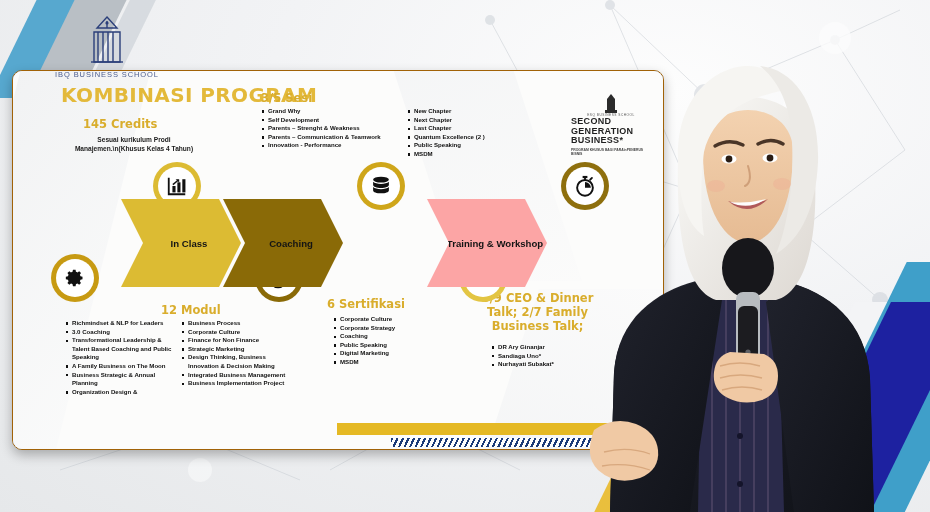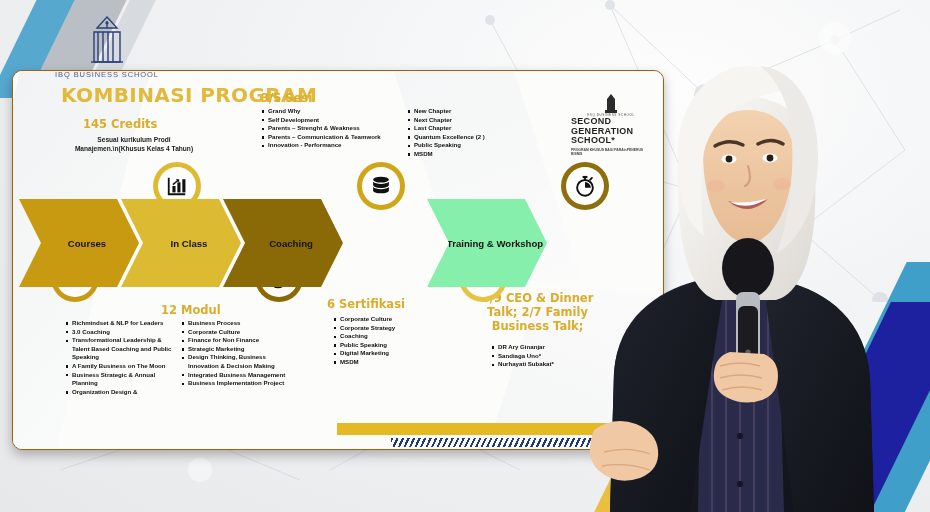--- a/index.html
+++ b/index.html
@@ -222,21 +222,21 @@
       <div class="slide-title">KOMBINASI PROGRAM</div>
 
       <div class="sgp-logo">
         <svg width="18" height="20" viewBox="0 0 18 20" style="margin:0 auto;display:block">
           <path d="M9 1 L13 6 V19 H5 V6 Z" fill="#2b2b2b"></path>
           <rect x="3" y="17" width="12" height="3" fill="#2b2b2b"></rect>
         </svg>
         <div class="tiny">ESQ BUSINESS SCHOOL</div>
         <div class="big">SECOND</div>
         <div class="big">GENERATION</div>
-        <div class="big">SCHOOL*</div>
+        <div class="big">BUSINESS*</div>
         <div class="sub">PROGRAM KHUSUS BAGI PARA\nPENERUS BISNIS</div>
       </div>
 
       <div class="grp-head" style="left:70px; top:46px;">145 Credits</div>
       <div class="grp-sub" style="left:56px; top:64px; width:130px; white-space:pre-line;">Sesuai kurikulum Prodi Manajemen.\n(Khusus Kelas 4 Tahun)</div>
 
       <div class="grp-head" style="left:248px; top:20px;">3/5 Sesi</div>
       <ul class="bul" style="left:248px; top:36px; width:120px;">
           <li>Grand Why</li>
           <li>Self Development</li>
@@ -248,23 +248,20 @@
       <ul class="bul" style="left:394px; top:36px; width:130px;">
           <li>New Chapter</li>
           <li>Next Chapter</li>
           <li>Last Chapter</li>
           <li>Quantum Excellence (2 )</li>
           <li>Public Speaking</li>
           <li>MSDM</li>
         </ul>
 
       <div class="flow">
-          <div class="chev" style="left: 0px; width: 120px; background: rgb(199, 154, 18); z-index: 10;">
-            <span>Courses</span>
-          </div>
           <div class="ico-ring" style="left: 32px; top: 55px; width: 48px; height: 48px; background: rgb(199, 154, 18);"></div>
           <div class="ico" style="left: 37px; top: 60px; width: 38px; height: 38px;">
             <svg width="20" height="20" viewBox="0 0 24 24">
               <path fill="#111" d="M12 8.2a3.8 3.8 0 100 7.6 3.8 3.8 0 000-7.6zm0 5.9a2.1 2.1 0 110-4.2 2.1 2.1 0 010 4.2z"></path>
               <path fill="#111" d="M21 13.6v-3.2l-2.4-.4a6.9 6.9 0 00-.8-1.9l1.4-2L17 3.9l-2 1.4a6.9 6.9 0 00-1.9-.8L12.7 2H9.5l-.4 2.5c-.7.2-1.3.5-1.9.8L5.2 3.9 2.9 6.1l1.4 2c-.3.6-.6 1.2-.8 1.9L1 10.4v3.2l2.5.4c.2.7.5 1.3.8 1.9l-1.4 2 2.3 2.2 2-1.4c.6.3 1.2.6 1.9.8l.4 2.5h3.2l.4-2.5c.7-.2 1.3-.5 1.9-.8l2 1.4 2.2-2.2-1.4-2c.3-.6.6-1.2.8-1.9l2.4-.4z"></path>
             </svg>
           </div>
           <div class="chev" style="left: 102px; width: 120px; background: rgb(220, 187, 51); z-index: 9; align-items: center;">
             <span>In Class</span>
           </div>
@@ -293,21 +290,21 @@
             </svg>
           </div>
           <div class="ico-ring" style="left: 338px; top: -37px; width: 48px; height: 48px; background: rgb(207, 166, 26);"></div>
           <div class="ico" style="left: 343px; top: -32px; width: 38px; height: 38px;">
             <svg width="22" height="22" viewBox="0 0 24 24">
               <ellipse cx="12" cy="5" rx="8.6" ry="3.2" fill="#111"></ellipse>
               <path fill="#111" d="M3.4 7.4v3.6c0 1.8 3.9 3.2 8.6 3.2s8.6-1.4 8.6-3.2V7.4c-1.6 1.5-5 2.3-8.6 2.3S5 8.9 3.4 7.4z"></path>
               <path fill="#111" d="M3.4 13.2v3.6c0 1.8 3.9 3.2 8.6 3.2s8.6-1.4 8.6-3.2v-3.6c-1.6 1.5-5 2.3-8.6 2.3s-7-.8-8.6-2.3z"></path>
             </svg>
           </div>
-          <div class="chev" style="left: 408px; width: 120px; background: #86efac; z-index: 6;">
+          <div class="chev" style="left: 408px; width: 120px; background: #fca5a5; z-index: 6;">
             <span>Training &amp; Workshop</span>
           </div>
           <div class="ico-ring" style="left: 440px; top: 55px; width: 48px; height: 48px; background: rgb(227, 197, 67);"></div>
           <div class="ico" style="left: 445px; top: 60px; width: 38px; height: 38px;">
             <svg width="20" height="20" viewBox="0 0 24 24">
               <path fill="#111" d="M12 8.2a3.8 3.8 0 100 7.6 3.8 3.8 0 000-7.6zm0 5.9a2.1 2.1 0 110-4.2 2.1 2.1 0 010 4.2z"></path>
               <path fill="#111" d="M21 13.6v-3.2l-2.4-.4a6.9 6.9 0 00-.8-1.9l1.4-2L17 3.9l-2 1.4a6.9 6.9 0 00-1.9-.8L12.7 2H9.5l-.4 2.5c-.7.2-1.3.5-1.9.8L5.2 3.9 2.9 6.1l1.4 2c-.3.6-.6 1.2-.8 1.9L1 10.4v3.2l2.5.4c.2.7.5 1.3.8 1.9l-1.4 2 2.3 2.2 2-1.4c.6.3 1.2.6 1.9.8l.4 2.5h3.2l.4-2.5c.7-.2 1.3-.5 1.9-.8l2 1.4 2.2-2.2-1.4-2c.3-.6.6-1.2.8-1.9l2.4-.4z"></path>
             </svg>
           </div>
           <div class="ico-ring" style="left: 542px; top: -37px; width: 48px; height: 48px; background: rgb(142, 111, 13);"></div>

